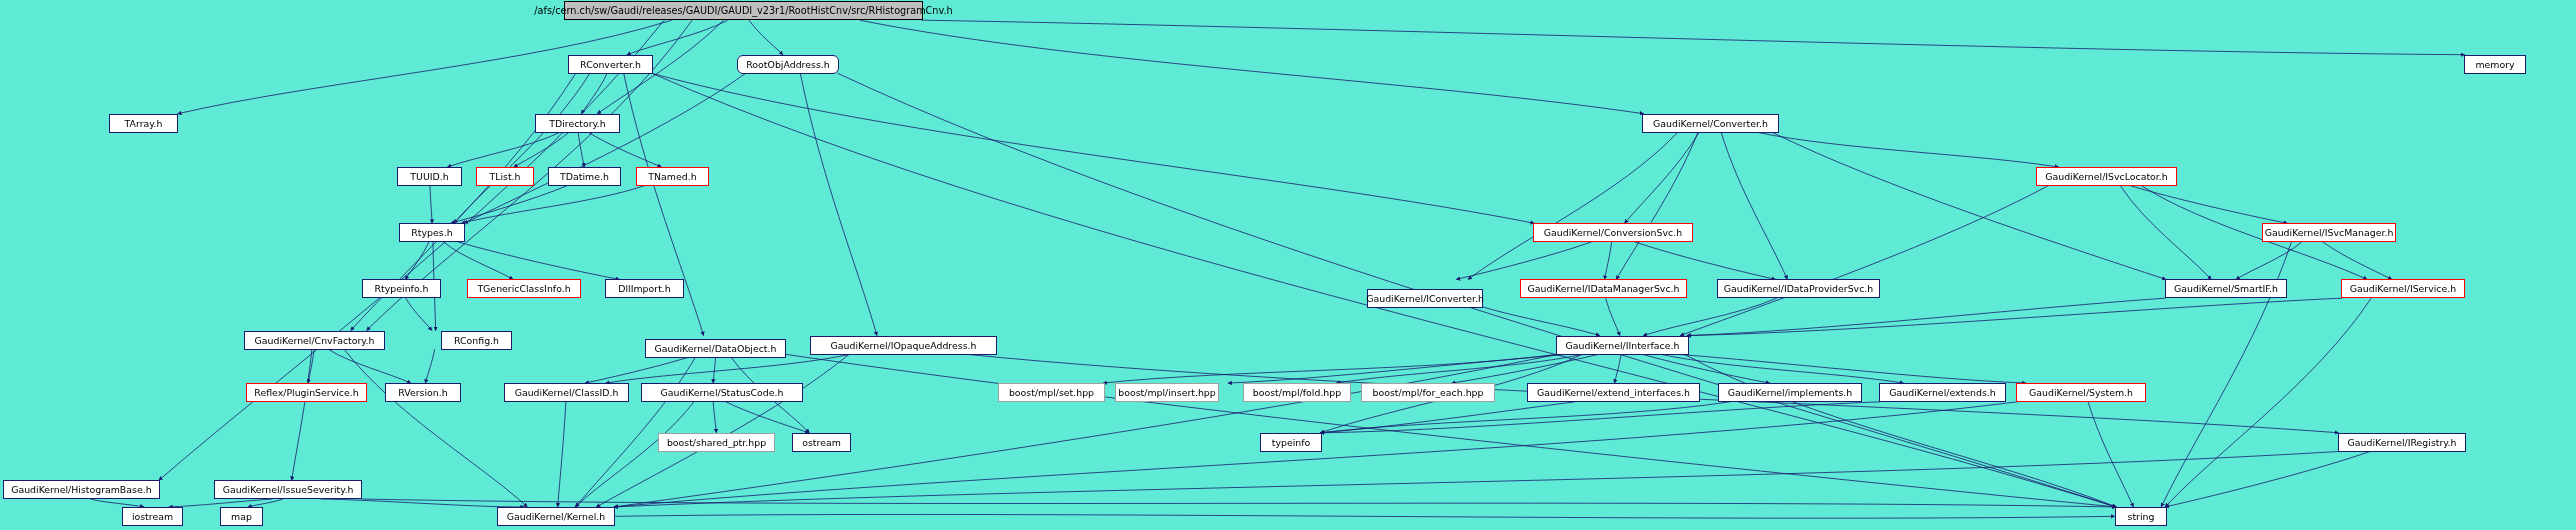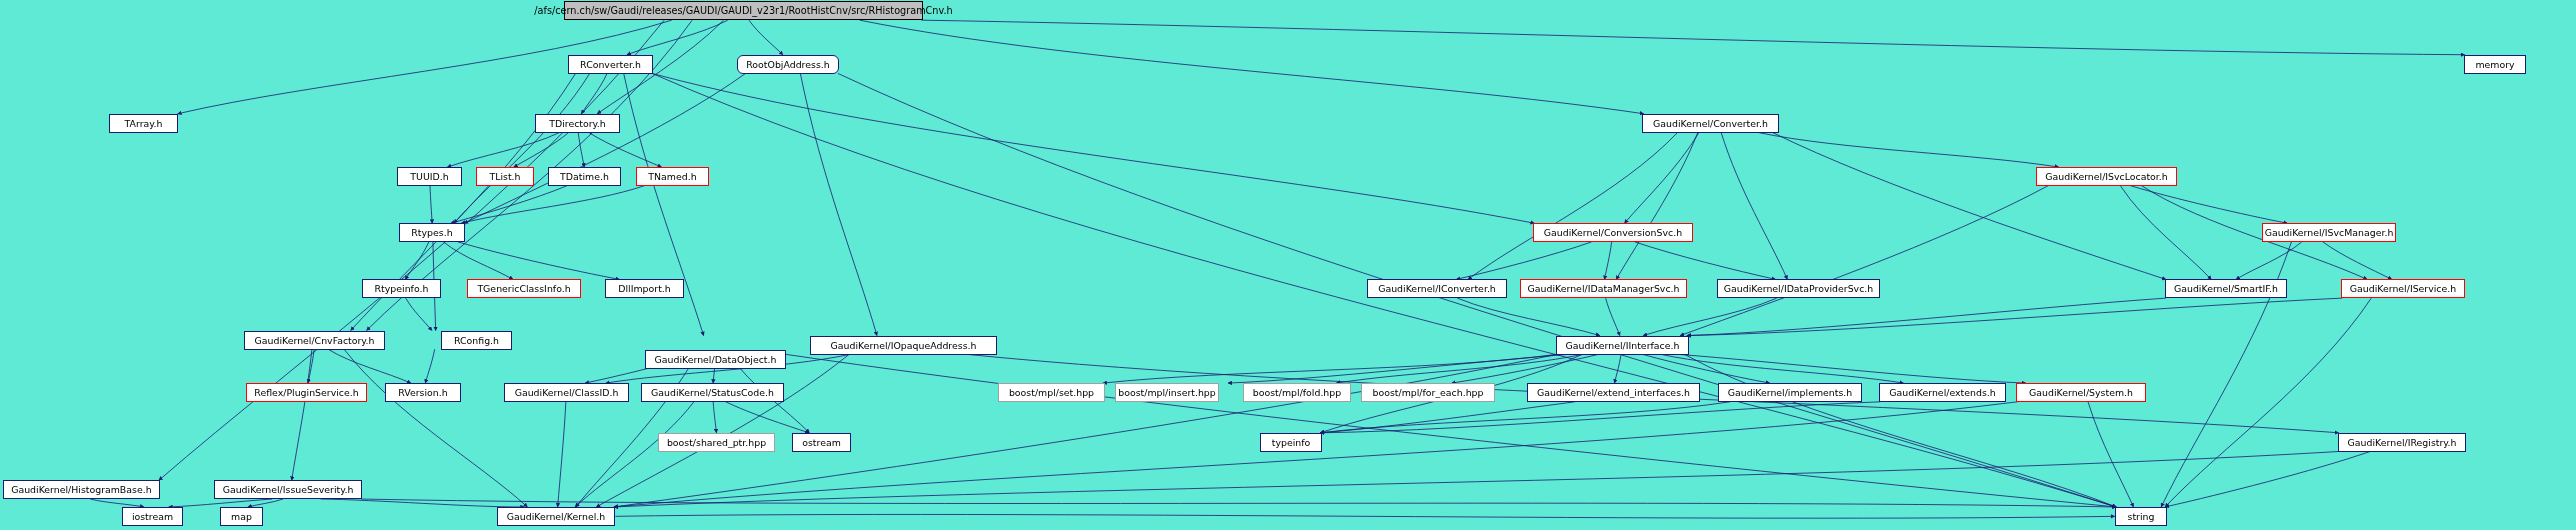--- a/index.html
+++ b/index.html
@@ -151,37 +151,37 @@
       <div class="node" style="left: 109px; top: 114px; width: 69px;">TArray.h</div>
       <div class="node" style="left: 535px; top: 114px; width: 85px;">TDirectory.h</div>
       <div class="node red" style="left: 2036px; top: 167px; width: 141px;">GaudiKernel/ISvcLocator.h</div>
       <div class="node" style="left: 397px; top: 167px; width: 65px;">TUUID.h</div>
       <div class="node red" style="left: 476px; top: 167px; width: 58px;">TList.h</div>
       <div class="node" style="left: 548px; top: 167px; width: 73px;">TDatime.h</div>
       <div class="node red" style="left: 636px; top: 167px; width: 73px;">TNamed.h</div>
       <div class="node red" style="left: 1533px; top: 223px; width: 160px;">GaudiKernel/ConversionSvc.h</div>
       <div class="node red" style="left: 2238px; top: 223px; width: 134px; margin-left: 24px;">GaudiKernel/ISvcManager.h</div>
       <div class="node" style="left: 399px; top: 223px; width: 66px;">Rtypes.h</div>
-      <div class="node" style="left: 1367px; top: 279px; width: 140px;">GaudiKernel/IConverter.h</div>
+      <div class="node" style="left: 1367px; top: 289px; width: 116px;">GaudiKernel/IConverter.h</div>
       <div class="node red" style="left: 1520px; top: 279px; width: 167px;">GaudiKernel/IDataManagerSvc.h</div>
       <div class="node" style="left: 1717px; top: 279px; width: 163px;">GaudiKernel/IDataProviderSvc.h</div>
       <div class="node" style="left: 2165px; top: 279px; width: 122px;">GaudiKernel/SmartIF.h</div>
       <div class="node red" style="left: 2341px; top: 279px; width: 124px;">GaudiKernel/IService.h</div>
       <div class="node" style="left: 362px; top: 279px; width: 79px;">Rtypeinfo.h</div>
       <div class="node red" style="left: 467px; top: 279px; width: 114px;">TGenericClassInfo.h</div>
       <div class="node" style="left: 605px; top: 279px; width: 79px;">DllImport.h</div>
       <div class="node" style="left: 244px; top: 331px; width: 141px;">GaudiKernel/CnvFactory.h</div>
       <div class="node" style="left: 401px; top: 331px; width: 71px; margin-left: 40px;">RConfig.h</div>
-      <div class="node" style="left: 645px; top: 350px; width: 141px;">GaudiKernel/DataObject.h</div>
+      <div class="node" style="left: 645px; top: 339px; width: 141px;">GaudiKernel/DataObject.h</div>
       <div class="node" style="left: 810px; top: 336px; width: 187px;">GaudiKernel/IOpaqueAddress.h</div>
       <div class="node" style="left: 1556px; top: 336px; width: 133px;">GaudiKernel/IInterface.h</div>
       <div class="node red" style="left: 246px; top: 383px; width: 121px;">Reflex/PluginService.h</div>
       <div class="node" style="left: 385px; top: 383px; width: 76px;">RVersion.h</div>
       <div class="node" style="left: 504px; top: 383px; width: 125px;">GaudiKernel/ClassID.h</div>
-      <div class="node" style="left: 641px; top: 383px; width: 143px;">GaudiKernel/StatusCode.h</div>
+      <div class="node" style="left: 641px; top: 383px; width: 162px;">GaudiKernel/StatusCode.h</div>
       <div class="node grey" style="left: 998px; top: 383px; width: 107px;">boost/mpl/set.hpp</div>
       <div class="node grey" style="left: 1115px; top: 383px; width: 104px;">boost/mpl/insert.hpp</div>
       <div class="node grey" style="left: 1243px; top: 383px; width: 108px;">boost/mpl/fold.hpp</div>
       <div class="node grey" style="left: 1361px; top: 383px; width: 134px;">boost/mpl/for_each.hpp</div>
       <div class="node" style="left: 1527px; top: 383px; width: 173px;">GaudiKernel/extend_interfaces.h</div>
       <div class="node" style="left: 1718px; top: 383px; width: 144px;">GaudiKernel/implements.h</div>
       <div class="node" style="left: 1879px; top: 383px; width: 127px;">GaudiKernel/extends.h</div>
       <div class="node red" style="left: 2016px; top: 383px; width: 130px;">GaudiKernel/System.h</div>
       <div class="node grey" style="left: 658px; top: 433px; width: 117px;">boost/shared_ptr.hpp</div>
       <div class="node" style="left: 792px; top: 433px; width: 59px;">ostream</div>

